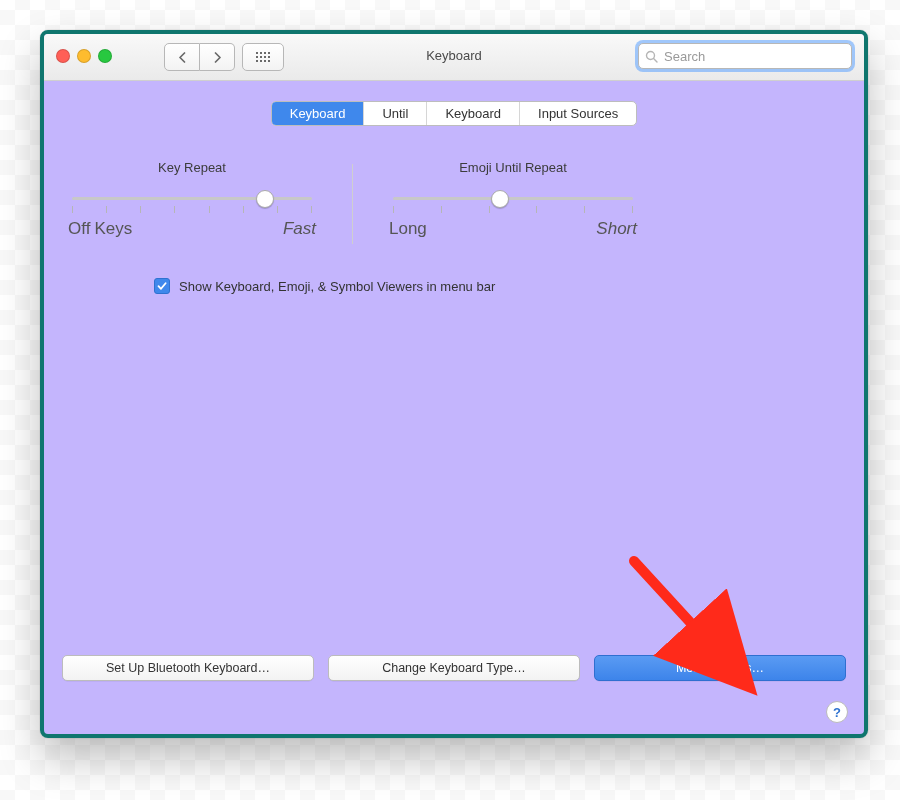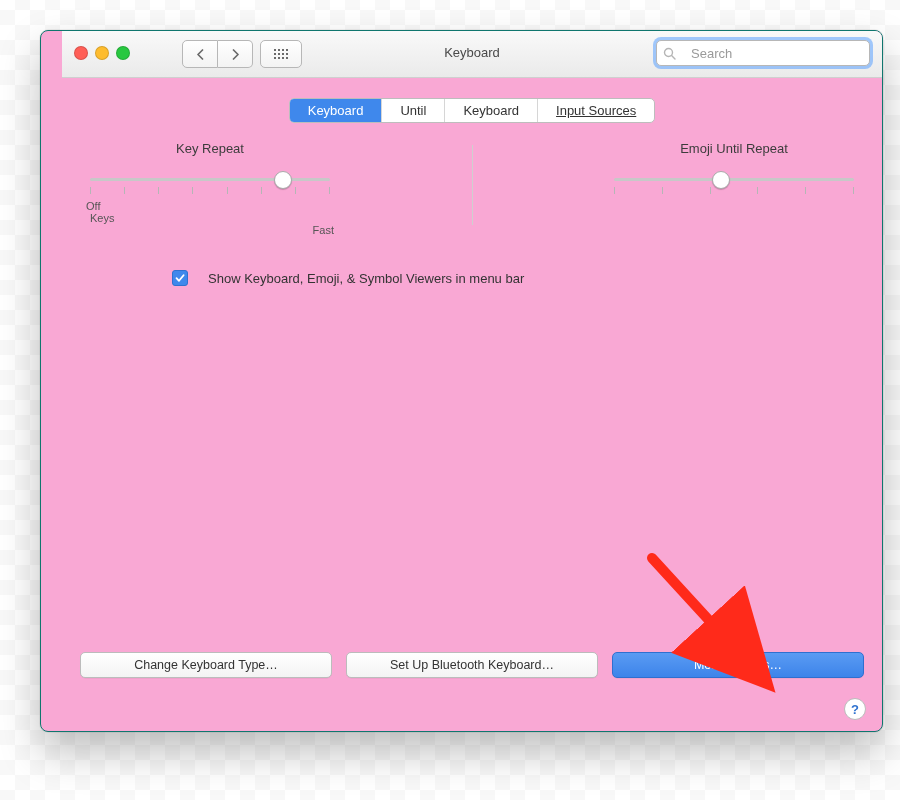--- a/index.html
+++ b/index.html
@@ -9,26 +9,25 @@
     height: 800px;
     font-family: -apple-system, "Helvetica Neue", Helvetica, Arial, sans-serif;
     background: repeating-conic-gradient(#f8f8f8 0% 25%, #ffffff 0% 50%) 0 / 30px 30px;
   }
   .window {
     position: absolute;
     left: 40px;
     top: 30px;
     width: 820px;
     height: 700px;
-    background: #f9a8d4;
-    border: 1px solid #0f766e;
+    background: #c4b5fd;
+    border: 4px solid #0f766e;
     border-radius: 8px;
     box-shadow: 0 20px 40px rgba(0,0,0,0.25), 0 0 0 1px rgba(0,0,0,0.05);
     overflow: hidden;
-    padding-left: 21px;
   }
   
   .titlebar {
     height: 46px;
     background: linear-gradient(#f9f9f9, #eaeaea);
     border-bottom: 1px solid #cfcfcf;
     display: flex;
     align-items: center;
     position: relative;
     padding: 0 12px;
@@ -103,21 +102,21 @@
     height: 24px;
     background: #ffffff;
     border: 1px solid #b7b7b7;
     border-radius: 5px;
     box-shadow: 0 0 0 3px rgba(90,160,255,0.55);
     display: flex;
     align-items: center;
     padding: 0 6px;
     color: #9a9a9a;
     font-size: 13px;
-    gap: 15px;
+    gap: 6px;
   }
   .search-icon-svg { opacity:0.55; }
   .search-placeholder { flex:1; }
   
   .content { padding: 14px 18px 8px 18px; height: calc(100% - 46px); box-sizing:border-box; position:relative; }
   .tabs {
     display:flex;
     justify-content:center;
     margin-top: 6px;
   }
@@ -127,30 +126,30 @@
     border-radius:5px;
     overflow:hidden;
     background:#ffffff;
   }
   .tab {
     padding: 4px 18px;
     font-size:13px;
     color:#333;
     border-right:1px solid #d6d6d6;
   }
-  .tab:last-child { border-right:none;text-decoration:underline; }
+  .tab:last-child { border-right:none; }
   .tab.active {
     background:#3f88ec;
     color:#fff;
   }
   .sliders-row {
     display:flex;
-    justify-content:space-between;
+    justify-content:flex-start;
     gap: 0;
-    margin-top: 18px;
+    margin-top: 34px;
   }
   .slider-block {
     width: 260px;
     text-align:center;
     position:relative;
   }
   .divider-v {
     width:1px;
     background:#cfcfcf;
     margin: 4px 30px 0 30px;
@@ -181,33 +180,32 @@
     width:16px; height:16px;
     background:#fff;
     border:1px solid #aaa;
     border-radius:50%;
     box-shadow: 0 1px 1px rgba(0,0,0,0.2);
     transform: translateX(-50%) translateY(1px);
   }
   .slider-labels {
     display:flex;
     margin-top:8px;
-    font-size:11px;
+    font-size:17px;
     color:#555;
     padding: 0 6px;
-    flex-direction: column;
   }
   .slider-labels .left { text-align:left; }
   .slider-labels .left2 { text-align:left; margin-left:4px; }
   .slider-labels .spacer { flex:1; }
-  .slider-labels .right { text-align:right; }
+  .slider-labels .right { text-align:right;font-style:italic; }
   .checkbox-row {
     display:flex;
     align-items:center;
-    gap:20px;
+    gap:9px;
     margin-top: 34px;
     margin-left: 92px;
     font-size:13px;
     color:#333;
   }
   .checkbox {
     width:14px; height:14px;
     border-radius:3px;
     background:#3f88ec;
     display:flex; align-items:center; justify-content:center;
@@ -361,35 +359,40 @@
           <div class="slider-ticks">
             <span></span>
               <span></span>
               <span></span>
               <span></span>
               <span></span>
               <span></span>
           </div>
           <div class="slider-thumb" style="left:45%"></div>
         </div>
+        <div class="slider-labels">
+          <span class="left">Long</span>
+          <span class="spacer"></span>
+          <span class="right">Short</span>
+        </div>
       </div>
     </div>
 
     <div class="checkbox-row">
       <div class="checkbox">
         <svg width="10" height="10" viewBox="0 0 10 10">
             <path d="M1.5 5.2 L4 7.8 L8.6 2.2" stroke="#fff" stroke-width="1.8" fill="none" stroke-linecap="round" stroke-linejoin="round"></path>
           </svg>
       </div>
       <span>Show Keyboard, Emoji, &amp; Symbol Viewers in menu bar</span>
     </div>
 
     <div class="bottom-buttons">
+      <div class="push-btn">Set Up Bluetooth Keyboard…</div>
       <div class="push-btn">Change Keyboard Type…</div>
-      <div class="push-btn">Set Up Bluetooth Keyboard…</div>
       <div class="push-btn primary">Modifier Keys…</div>
     </div>
 
     <div class="help-btn">?</div>
 
     <div class="arrow-wrap">
       <svg width="220" height="200" viewBox="0 0 220 200">
         <defs>
           <marker id="ah" markerWidth="12" markerHeight="12" refX="8" refY="5" orient="auto">
             <path d="M0,0 L10,5 L0,10 Z" fill="#ff2a1a"></path>

